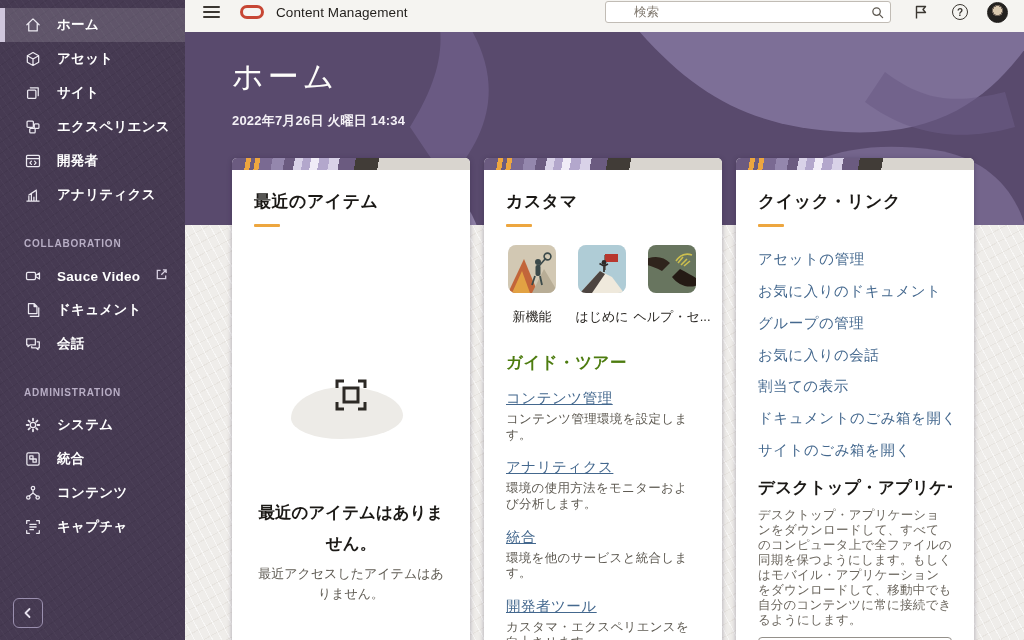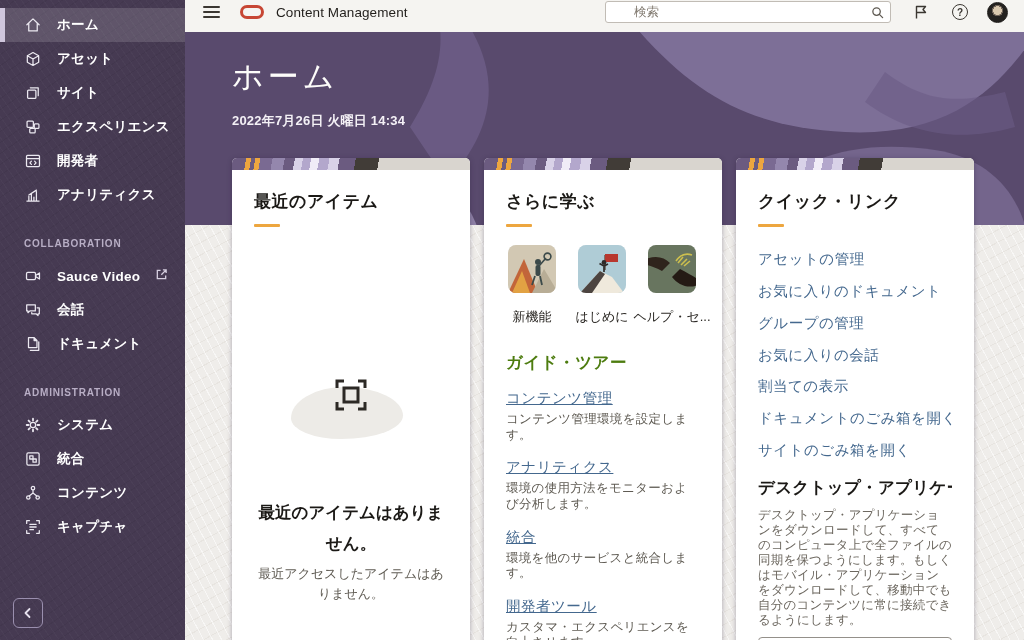--- a/index.html
+++ b/index.html
@@ -159,32 +159,32 @@
       </span>
     <span class="nav-label">Sauce Video</span>
     <span class="ext-icon">
       <svg viewBox="0 0 14 14">
           <path d="M6 2.5 H2.5 V11.5 H11.5 V8 M8.5 2 H12 V5.5 M12 2 L6.8 7.2"></path>
         </svg></span>
   </div>
   <div class="nav-item">
     <span class="nav-icon">
       <svg viewBox="0 0 20 20">
+          <path d="M5 3 H11.4 L14.4 6 V14 H5 Z M11.2 3 V6.2 H14.4 M7 17 H16.4 V7.6"></path>
+        </svg>
+      </span>
+    <span class="nav-label">ドキュメント</span>
+  </div>
+  <div class="nav-item">
+    <span class="nav-icon">
+      <svg viewBox="0 0 20 20">
           <path d="M3 4.4 H12.6 V11 H6.6 L4.4 13 V11 H3 Z M14.6 7.6 H17 V14.2 H15.6 V16.2 L13.4 14.2 H8.6 V12.8"></path>
         </svg>
       </span>
     <span class="nav-label">会話</span>
-  </div>
-  <div class="nav-item">
-    <span class="nav-icon">
-      <svg viewBox="0 0 20 20">
-          <path d="M5 3 H11.4 L14.4 6 V14 H5 Z M11.2 3 V6.2 H14.4 M7 17 H16.4 V7.6"></path>
-        </svg>
-      </span>
-    <span class="nav-label">ドキュメント</span>
   </div>
 
   <div class="nav-section">ADMINISTRATION</div>
 
   <div class="nav-item">
     <span class="nav-icon">
       <svg viewBox="0 0 20 20">
           <circle cx="10" cy="10" r="3"></circle>
           <path stroke-width="2" d="M10 3 V5 M10 15 V17 M3 10 H5 M15 10 H17 M5.05 5.05 L6.5 6.5 M13.5 13.5 L14.95 14.95 M14.95 5.05 L13.5 6.5 M6.5 13.5 L5.05 14.95"></path>
         </svg>
@@ -285,21 +285,21 @@
       </div>
       <div class="empty-title">最近のアイテムはありません。</div>
       <div class="empty-sub">最近アクセスしたアイテムはありません。</div>
     </div>
   </div>
 </section>
 
 <section class="card" style="left:484px;">
   <div class="card-strip"></div>
   <div class="card-body">
-    <div class="card-title">さらに学ぶ</div>
+    <div class="card-title">カスタマ</div>
     <div class="accent-bar"></div>
 
     <div class="thumb-row">
       <div class="thumb">
         <span class="thumb-img">
           <svg width="48" height="48" viewBox="0 0 48 48">
             <rect width="48" height="48" fill="#d2c8b3"></rect>
             <polygon points="0,48 16,14 30,48" fill="#c2653a"></polygon>
             <polygon points="4,48 14,26 22,48" fill="#e2a243"></polygon>
             <polygon points="24,48 36,24 48,44 48,48" fill="#b8ad96"></polygon>

